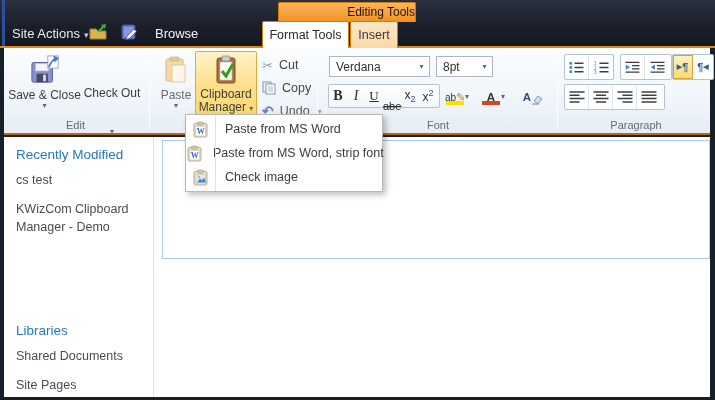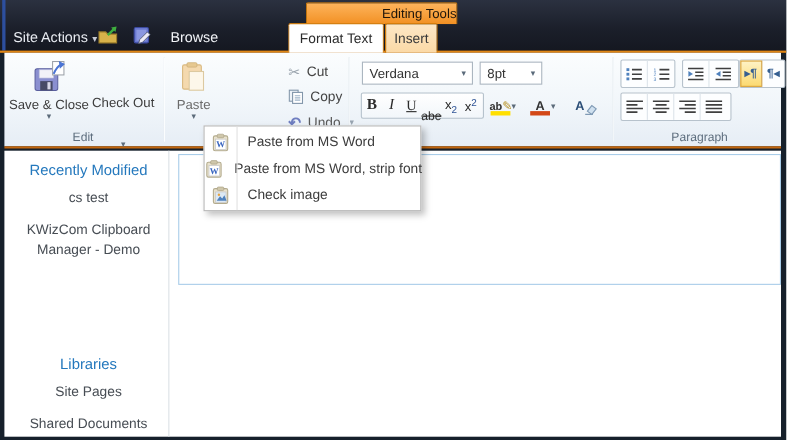--- a/index.html
+++ b/index.html
@@ -73,21 +73,21 @@
   .pgbox { position:absolute; height:26px; border:1px solid #b7c2cc; background:#fdfeff;
     border-radius:2px; display:flex; }
   .pgbtn { width:24px; display:flex; align-items:center; justify-content:center; cursor:pointer;
     border-right:1px solid #dde4ea; }
   .pgbtn:last-child { border-right:none; }
   .pgbtn.highlight { background:linear-gradient(#fef3c8,#fcd96d); outline:1px solid #d9a33c; outline-offset:-1px; }
   .pilcrow-btn { font-size:11px; color:#365f91; font-weight:bold; white-space:nowrap; }
   .pilcrow-btn .tri { font-size:7px; vertical-align:1px; }
 
   
-  .content { position:absolute; left:4px; top:137px; width:706px; height:260px; background:#ffffff;text-align:center; }
+  .content { position:absolute; left:4px; top:137px; width:706px; height:260px; background:#ffffff; }
   .sidebar { position:absolute; left:0; top:0; width:150px; height:100%; border-right:1px solid #dce1e6; }
   .sb-section { position:absolute; left:12px; right:8px; }
   .sb-head { font-size:13.5px; color:#2478bd; margin-bottom:9px; cursor:pointer; }
   .sb-item { font-size:12.5px; color:#474d54; line-height:18px; margin-bottom:11px; cursor:pointer; }
   .editor-box { position:absolute; left:162px; top:140px; width:548px; height:119px;
     border:1px solid #a9cde9; background:#fff; z-index:1; }
 
   
   .menu { position:absolute; left:185px; top:114px; width:198px; z-index:50;
     background:#ffffff; border:1px solid #b8b8b8; box-shadow:3px 3px 6px rgba(0,0,0,0.25); padding:2px 0; }
@@ -119,21 +119,21 @@
         <rect x="3" y="3" width="13" height="14" rx="1.5" fill="#6a79d0" stroke="#3c4a9e"></rect>
         <rect x="5" y="5" width="9" height="10" fill="#8b97e0"></rect>
         <path d="M8 14 l7 -7 2.5 2.5 -7 7 -3.5 1 z" fill="#eceaf6" stroke="#50586e" stroke-width="0.8"></path>
       </svg>
     </div>
     <div class="nav-tab" style="left:155px;">Browse</div>
     <div class="nav-tab" style="left:219px;margin-top:40px;">Page</div>
   </div>
 
   <div class="ctx-group">Editing Tools</div>
-  <div class="ribbon-tab active">Format Text</div>
+  <div class="ribbon-tab active">Format Tools</div>
   <div class="ribbon-tab inactive">Insert</div>
 
   <div class="ribbon">
 
     <div class="grp" style="left:0; width:143px;">
       <div class="bigbtn" style="left:6px; width:69px;">
         <svg class="bicon" width="30" height="30" viewBox="0 0 32 32">
           <rect x="2" y="8" width="22" height="21" rx="2" fill="#8a8fd0" stroke="#5a5f9e"></rect>
           <rect x="6" y="9" width="14" height="8" fill="#f2f2f8" stroke="#b9bcd9" stroke-width="0.6"></rect>
           <rect x="7" y="20" width="12" height="9" fill="#474a66"></rect>
@@ -163,20 +163,30 @@
     <div class="grp" style="left:148px; width:164px;">
       <div class="bigbtn" style="left:5px; width:38px;">
         <svg class="bicon" width="26" height="30" viewBox="0 0 26 30">
           <rect x="3" y="4" width="17" height="22" rx="1.5" fill="#f4d9ae" stroke="#d9b87e"></rect>
           <rect x="7" y="2" width="9" height="4" rx="1" fill="#e6c890" stroke="#cdb078" stroke-width="0.7"></rect>
           <rect x="9" y="10" width="13" height="17" fill="#fdf7ea" stroke="#dcc9a0"></rect>
         </svg>
         <span class="blabel" style="color:#6b6b6b;">Paste</span>
         <span class="bcaret">▾</span>
       </div>
+      <div class="bigbtn highlight" style="left:43px; width:62px;">
+        <svg class="bicon" width="26" height="30" viewBox="0 0 24 30">
+          <rect x="3" y="3" width="18" height="25" rx="2" fill="#a97143" stroke="#7d5227"></rect>
+          <rect x="8" y="1" width="8" height="5" rx="1" fill="#cccccc" stroke="#8d8d8d" stroke-width="0.8"></rect>
+          <rect x="6" y="7" width="12" height="18" fill="#fdfdf6" stroke="#c9bf9f" stroke-width="0.7"></rect>
+          <path d="M8 16 l4 5 l7 -12" stroke="#2f9e22" stroke-width="3" fill="none"></path>
+        </svg>
+        <span class="blabel">Clipboard</span>
+        <span class="blabel" style="margin-top:0;"><span>Manager</span> <span class="inline-caret">▾</span></span>
+      </div>
       <div class="smallbtn" style="top:7px;">
         <span style="font-size:13px; color:#98a2ac;">✂</span>
         <span>Cut</span>
       </div>
       <div class="smallbtn" style="top:30px;">
         <svg width="14" height="14" viewBox="0 0 14 14">
           <rect x="1" y="1" width="8" height="10" fill="#eef3f8" stroke="#8296aa"></rect>
           <rect x="4" y="3" width="9" height="10" fill="#ffffff" stroke="#8296aa"></rect>
           <path d="M6 6 h5 M6 8 h5 M6 10 h5" stroke="#9fb4c8" stroke-width="1"></path>
         </svg>
@@ -202,41 +212,42 @@
       <div class="fmt-strip">
         <span class="fmt-cell glyph-b">B</span>
         <span class="fmt-cell glyph-i">I</span>
         <span class="fmt-cell glyph-u">U</span>
         <span class="fmt-cell glyph-abe">abe</span>
         <span class="fmt-cell glyph-x"><span>x</span><sub>2</sub></span>
         <span class="fmt-cell glyph-x"><span>x</span><sup>2</sup></span>
       </div>
       <div class="color-btn" style="left:126px;">
         <span class="cbicon">
-          <span class="txt" style="font-weight:bold; font-size:10px;">ab</span><span style="font-size:11px; color:#b58f1f;">✎</span>
+          <span class="txt" style="font-weight:normal; font-size:10px;">ab</span><span style="font-size:11px; color:#b58f1f;">✎</span>
           <span class="bar" style="background:#ffdf00;"></span>
         </span>
         <span class="inline-caret">▾</span>
       </div>
       <div class="color-btn" style="left:162px;">
         <span class="cbicon">
           <span class="txt">A</span>
           <span class="bar" style="background:#d34817;"></span>
         </span>
         <span class="inline-caret">▾</span>
       </div>
       <div class="color-btn" style="left:198px;">
         <span class="cbicon">
           <span class="txt" style="color:#2b4e77;">A</span>
         </span>
         <svg width="12" height="10" viewBox="0 0 12 10" style="margin-left:-6px; margin-top:8px;">
           <path d="M3 6 L7 1 L11 4 L7 9 Z" fill="#cfe0ef" stroke="#7f9ab5"></path>
           <path d="M1 9 h7" stroke="#7f9ab5" stroke-width="1.2"></path>
         </svg>
       </div>
+      <div class="grp-label">Font</div>
     </div>
     <div class="grp-sep" style="left:553px;"></div>
 
     <div class="grp" style="left:554px; width:156px;">
       <div class="pgbox" style="left:6px; top:6px; width:50px;">
         <span class="pgbtn">
           <svg width="15" height="13" viewBox="0 0 15 13">
             <rect x="0.5" y="1" width="2.6" height="2.6" fill="#4f81bd"></rect>
             <rect x="0.5" y="5.2" width="2.6" height="2.6" fill="#4f81bd"></rect>
             <rect x="0.5" y="9.4" width="2.6" height="2.6" fill="#4f81bd"></rect>
@@ -304,22 +315,22 @@
 
   <div class="content">
     <div class="sidebar">
       <div class="sb-section" style="top:10px;">
         <div class="sb-head">Recently Modified</div>
         <div class="sb-item">cs test</div>
         <div class="sb-item">KWizCom Clipboard Manager - Demo</div>
       </div>
       <div class="sb-section" style="top:186px;">
         <div class="sb-head">Libraries</div>
+        <div class="sb-item">Shared Documents</div>
         <div class="sb-item">Site Pages</div>
-        <div class="sb-item">Shared Documents</div>
       </div>
     </div>
   </div>
   <div class="editor-box"></div>
 
   <div class="menu">
     <div class="menu-item">
       <span class="micon">
         <svg width="17" height="17" viewBox="0 0 17 17">
           <rect x="2" y="2.5" width="13" height="13.5" rx="1.5" fill="#e9e2cd" stroke="#b3ab8e"></rect>

